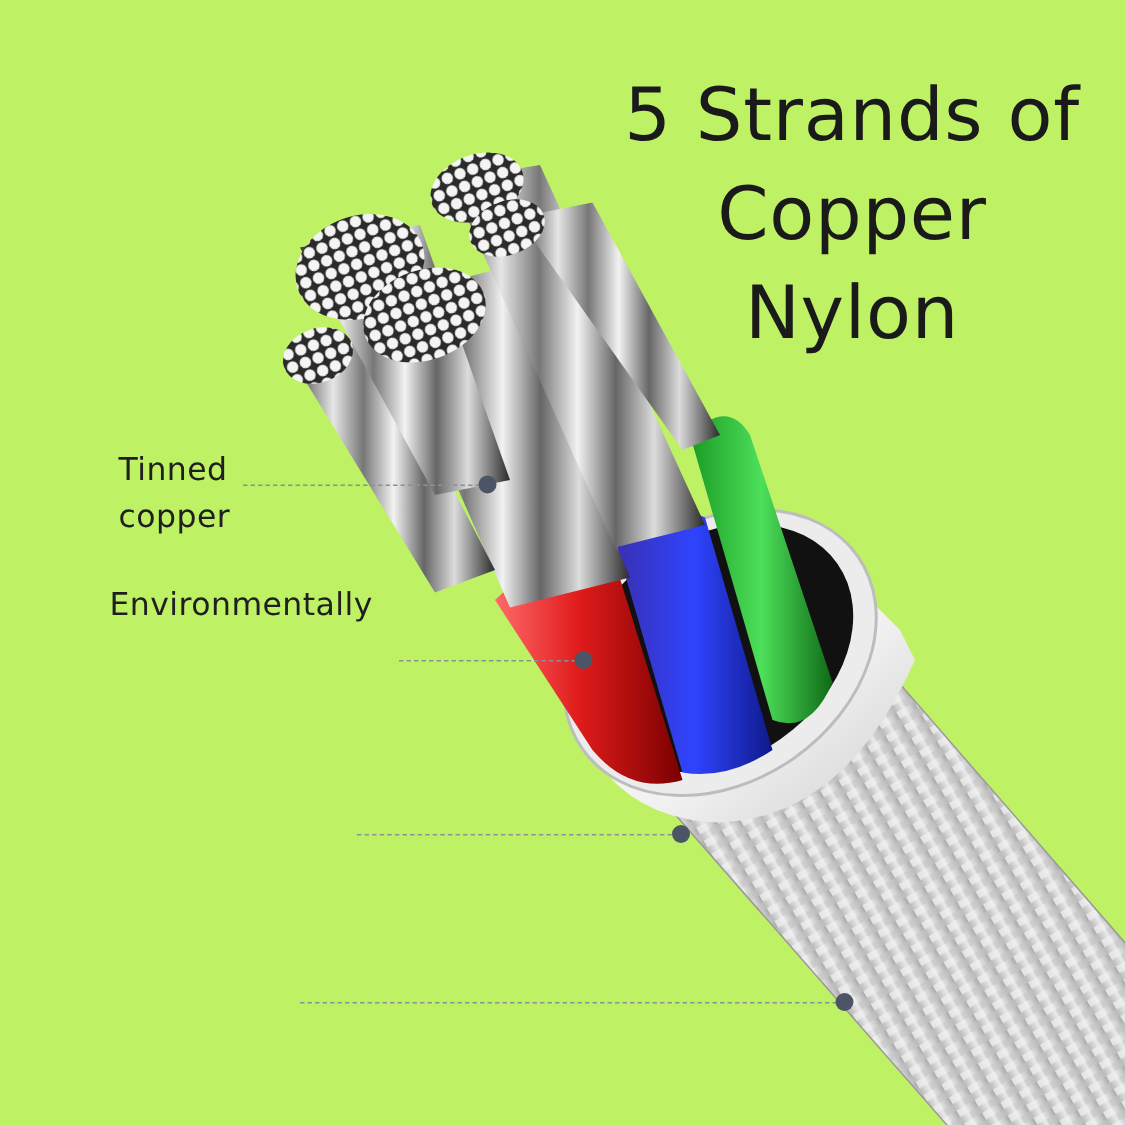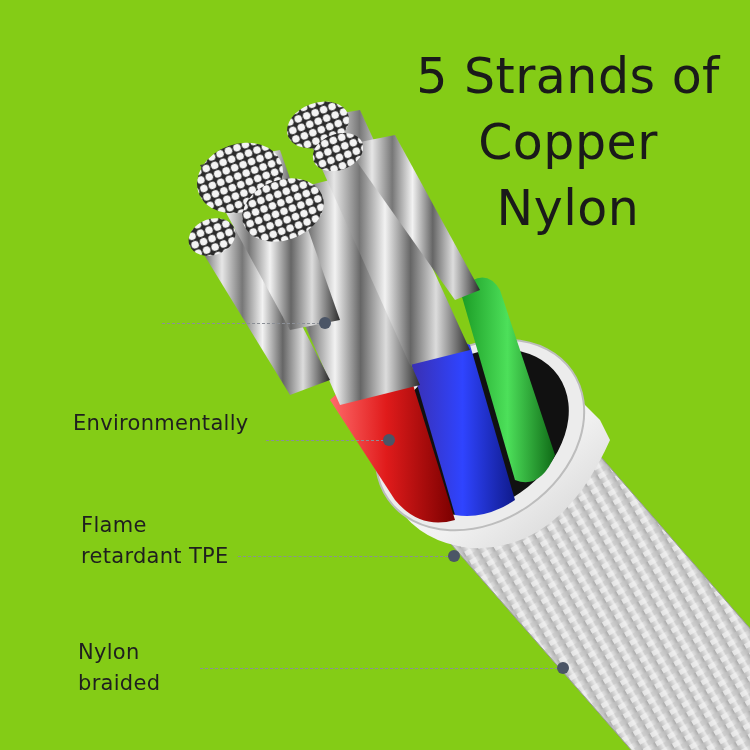--- a/index.html
+++ b/index.html
@@ -1,16 +1,16 @@
 <!DOCTYPE html>
 <html><head>
 <meta charset="utf-8">
 <style>
   html,body{margin:0;padding:0;background:#ffffff;}
-  .canvas{position:relative;width:750px;height:750px;overflow:hidden;background:#84cc16;font-family:"DejaVu Sans","Liberation Sans",sans-serif;color:#1c1c1c;}
+  .canvas{position:relative;width:750px;height:750px;overflow:hidden;background:#bef264;font-family:"DejaVu Sans","Liberation Sans",sans-serif;color:#1c1c1c;}
   .title{position:absolute;left:408px;top:44px;width:320px;text-align:center;font-size:49px;line-height:66px;font-weight:500;letter-spacing:0.5px;color:#1a1a1a;}
   .title span{display:block;}
   .label{position:absolute;font-size:21px;line-height:31px;color:#1f1f1f;letter-spacing:0.3px;}
   .label span{display:block;white-space:nowrap;}
   .leader{position:absolute;height:0;border-top:1px dashed #8b8f96;}
   .dot{position:absolute;width:12px;height:12px;border-radius:50%;background:#4b5566;}
   svg.cable{position:absolute;left:0;top:0;}
 </style>
 </head>
 <body>
@@ -87,36 +87,32 @@
     <ellipse cx="318" cy="125" rx="32" ry="22" transform="rotate(-20 318 125)" fill="url(#strandface)"></ellipse>
     <ellipse cx="338" cy="152" rx="26" ry="18" transform="rotate(-20 338 152)" fill="url(#strandface)"></ellipse>
     <ellipse cx="212" cy="237" rx="24" ry="18" transform="rotate(-20 212 237)" fill="url(#strandface)"></ellipse>
   </svg>
 
   <div class="title">
     <span>5 Strands of</span>
     <span>Copper Nylon</span>
   </div>
 
+  <div class="label" style="left:79px;top:298px;">
+    <span>Tinned</span>
+    <span>copper</span>
+  </div>
   <div class="leader" style="left:162px;top:323px;width:158px;"></div>
   <div class="dot" style="left:319px;top:317px;"></div>
 
-  <div class="label" style="left:73px;top:408px;">
+  <div class="label" style="left:73px;top:388px;">
     <span>Environmentally</span>
   </div>
   <div class="leader" style="left:266px;top:440px;width:118px;"></div>
   <div class="dot" style="left:383px;top:434px;"></div>
 
-  <div class="label" style="left:81px;top:510px;">
-    <span>Flame</span>
-    <span>retardant TPE</span>
-  </div>
   <div class="leader" style="left:238px;top:556px;width:210px;"></div>
   <div class="dot" style="left:448px;top:550px;"></div>
 
-  <div class="label" style="left:78px;top:637px;">
-    <span>Nylon</span>
-    <span>braided</span>
-  </div>
   <div class="leader" style="left:200px;top:668px;width:358px;"></div>
   <div class="dot" style="left:557px;top:662px;"></div>
 
 </div>
 
 </body></html>

